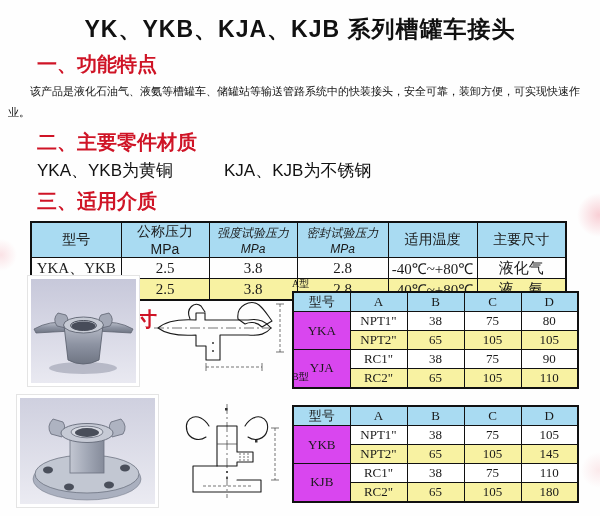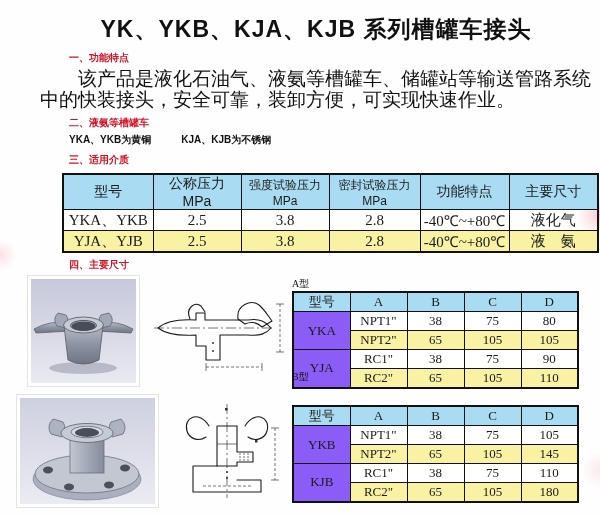--- a/index.html
+++ b/index.html
@@ -4,97 +4,97 @@
 <style>
   * { margin:0; padding:0; box-sizing:border-box; }
   body { font-family:"Liberation Sans", sans-serif; background:#e8e8e8; }
   .page {
     position:relative; width:600px; height:516px; margin:0 auto;
     background:
       radial-gradient(circle at 599px 215px, rgba(245,175,185,.6), rgba(245,175,185,0) 22px),
       radial-gradient(circle at 1px 255px, rgba(245,175,185,.35), rgba(245,175,185,0) 16px),
       radial-gradient(circle at 599px 470px, rgba(245,195,200,.35), rgba(245,195,200,0) 18px),
       #fefefe;
-    overflow:hidden; color:#1a1a1a;padding-left:32px;
+    overflow:hidden; color:#1a1a1a;
   }
   .title {
     text-align:center; font-size:23px; font-weight:bold; letter-spacing:1px;
     padding-top:14px; color:#111;
   }
   .sec-heading {
-    color:#cf1426; font-weight:bold; font-size:10px; margin-left:37px; margin-top:6px;
+    color:#cf1426; font-weight:bold; font-size:20px; margin-left:37px; margin-top:6px;
   }
   .para {
-    font-size:19px; line-height:21px; margin:3px 8px 0 8px; text-indent:2em; color:#111;
-  }
-  .materials-line { font-size:10px; margin:3px 8px 0 37px; color:#111; white-space:pre;font-weight:bold; }
+    font-size:11px; line-height:21px; margin:3px 8px 0 8px; text-indent:2em; color:#111;
+  }
+  .materials-line { font-size:17px; margin:3px 8px 0 37px; color:#111; white-space:pre; }
 
   
   table { border-collapse:collapse; }
   .perf {
     margin:6px 0 0 30px; width:535px; table-layout:fixed;
     border:2px solid #111;
   }
   .perf th, .perf td { border:1px solid #111; text-align:center; vertical-align:middle; }
   .perf th { background:#a9dbf2; font-size:14px; font-weight:normal; height:30px; font-family:"Liberation Sans",sans-serif; }
-  .perf th.small { font-size:12px; }
+  .perf th.small { font-size:12px;font-style:italic; }
   .perf td { height:15px; font-size:15px; font-family:"Liberation Serif",serif; }
   .perf col.c0 { width:90px; } .perf col.c1 { width:88px; } .perf col.c2 { width:88px; }
   .perf col.c3 { width:91px; } .perf col.c4 { width:89px; } .perf col.c5 { width:89px; }
   tr.row-yellow td { background:#f8f2a2; }
 
   
   .abs { position:absolute; }
   .fig-label { font-size:10px; font-family:"Liberation Serif",serif; color:#111; }
 
   .dim-table { width:285px; table-layout:fixed; border:2px solid #111; background:#fff; }
   .dim-table th, .dim-table td { border:1px solid #111; text-align:center; vertical-align:middle; font-family:"Liberation Serif",serif; }
   .dim-table th { background:#a9dbf2; font-size:13px; font-weight:normal; height:18px; }
   .dim-table td { font-size:13px; height:19px; }
-  .dim-table td.model { background:#8b5cf6;text-align:center; }
+  .dim-table td.model { background:#d946ef;text-align:center; }
   .dim-table tr.sub-yellow td:not(.model) { background:#f8f2a2; }
   .dim-table col { width:57px; }
 
   .photo-frame { background:#fff; border:1px solid #e4e4e4; }
   .photo-frame svg, .draw-frame svg { display:block; }
 
   .ln { fill:none; stroke:#1a1a1a; stroke-width:1.1; stroke-linejoin:round; stroke-linecap:round; }
   .thin { fill:none; stroke:#3a3a3a; stroke-width:0.7; }
 </style>
 </head>
 <body>
 
 <div class="page">
 
   <div class="title">YK、YKB、KJA、KJB 系列槽罐车接头</div>
 
   <div class="sec-heading">一、功能特点</div>
   <div class="para">该产品是液化石油气、液氨等槽罐车、储罐站等输送管路系统中的快装接头，安全可靠，装卸方便，可实现快速作业。</div>
 
-  <div class="sec-heading">二、液氨等槽罐车</div>
+  <div class="sec-heading">二、主要零件材质</div>
   <div class="materials-line">YKA、YKB为黄铜　　　KJA、KJB为不锈钢</div>
 
   <div class="sec-heading">三、适用介质</div>
 
   <table class="perf">
     <colgroup>
         <col class="c0">
         <col class="c1">
         <col class="c2">
         <col class="c3">
         <col class="c4">
         <col class="c5">
       </colgroup>
     <thead>
       <tr>
         <th>型号</th>
         <th>公称压力 MPa</th>
         <th class="small">强度试验压力MPa</th>
         <th class="small">密封试验压力MPa</th>
-        <th>功能特点</th>
+        <th>适用温度</th>
         <th>主要尺寸</th>
       </tr>
     </thead>
     <tbody>
       <tr>
         <td>YKA、YKB</td>
         <td>2.5</td>
         <td>3.8</td>
         <td>2.8</td>
         <td>-40℃~+80℃</td>

